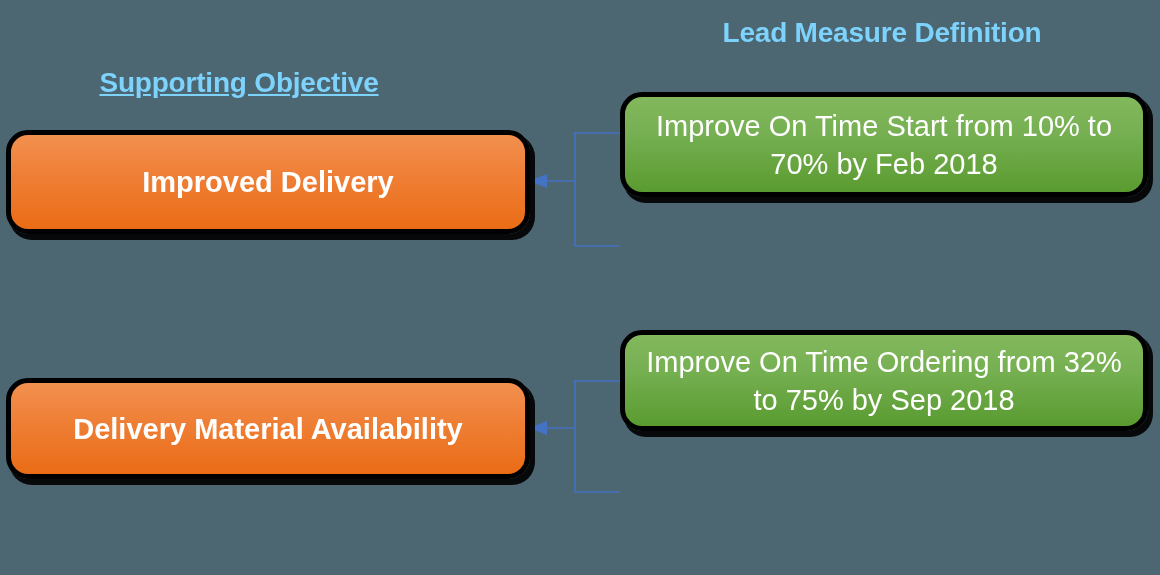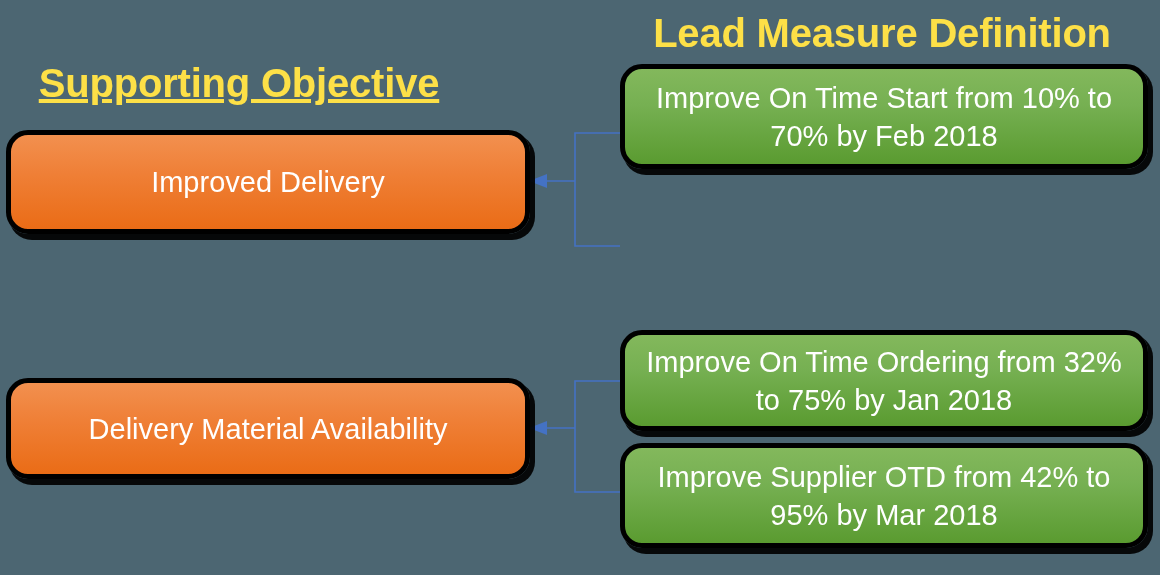--- a/index.html
+++ b/index.html
@@ -16,23 +16,23 @@
   }
   #canvas {
     position: relative;
     width: 1160px;
     height: 575px;
   }
 
   
   .col-title {
     position: absolute;
-    color: #fde047;
+    color: #7dd3fc;
     font-weight: bold;
-    font-size: 40px;
+    font-size: 28px;
     line-height: 38px;
     letter-spacing: -0.2px;
     white-space: nowrap;
     text-align: center;
   }
   #title-supporting-objective {
     left: 0px;
     top: 64px;
     width: 478px;
     text-decoration: underline;
@@ -61,33 +61,34 @@
     display: block;
     width: 100%;
     padding: 0 14px;
     box-sizing: border-box;
   }
 
   .box-orange {
     background: linear-gradient(to bottom, #f2904f 0%, #ef7f36 42%, #ea6c16 100%);
     font-size: 29px;
     line-height: 34px;
+    font-weight: bold;
   }
   .box-green {
     background: linear-gradient(to bottom, #83b85c 0%, #76b052 38%, #5a9b30 100%);
     font-size: 29px;
     line-height: 38px;
   }
 
   
   #box-improved-delivery      { left: 6px;  top: 130px; width: 524px; height: 104px; }
   #box-improved-material      { left: 6px;  top: 378px; width: 524px; height: 101px; }
 
   
-  #box-on-time-start          { left: 620px; top: 64px;  width: 528px; height: 105px; }
+  #box-on-time-start          { left: 620px; top: 92px;  width: 528px; height: 105px; }
   #box-machine-uptime         { left: 620px; top: 198px; width: 528px; height: 101px; }
   #box-on-time-ordering       { left: 620px; top: 330px; width: 528px; height: 101px; }
   #box-supplier-otd           { left: 620px; top: 443px; width: 528px; height: 105px; }
 
   
   .connector {
     position: absolute;
     left: 0;
     top: 0;
     width: 1160px;
@@ -127,20 +128,17 @@
   <div class="box box-orange" id="box-improved-material">
     <span class="box-label">Delivery Material Availability</span>
   </div>
 
   <div class="box box-green" id="box-on-time-start">
     <span class="box-label">Improve On Time Start from 10% to 70% by Feb 2018</span>
   </div>
 
 
   <div class="box box-green" id="box-on-time-ordering">
-    <span class="box-label">Improve On Time Ordering from 32% to 75% by Jan 2018</span>
+    <span class="box-label">Improve On Time Ordering from 32% to 75% by Sep 2018</span>
   </div>
 
-  <div class="box box-green" id="box-supplier-otd">
-    <span class="box-label">Improve Supplier OTD from 42% to 95% by Mar 2018</span>
-  </div>
 
 </div>
 
 </body></html>

